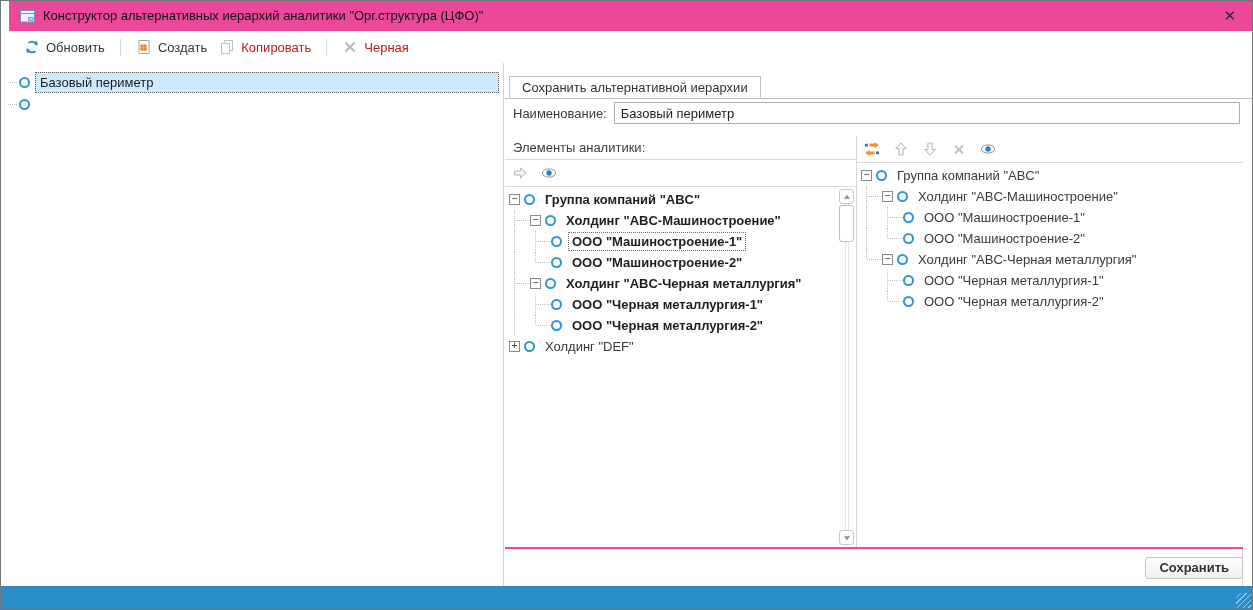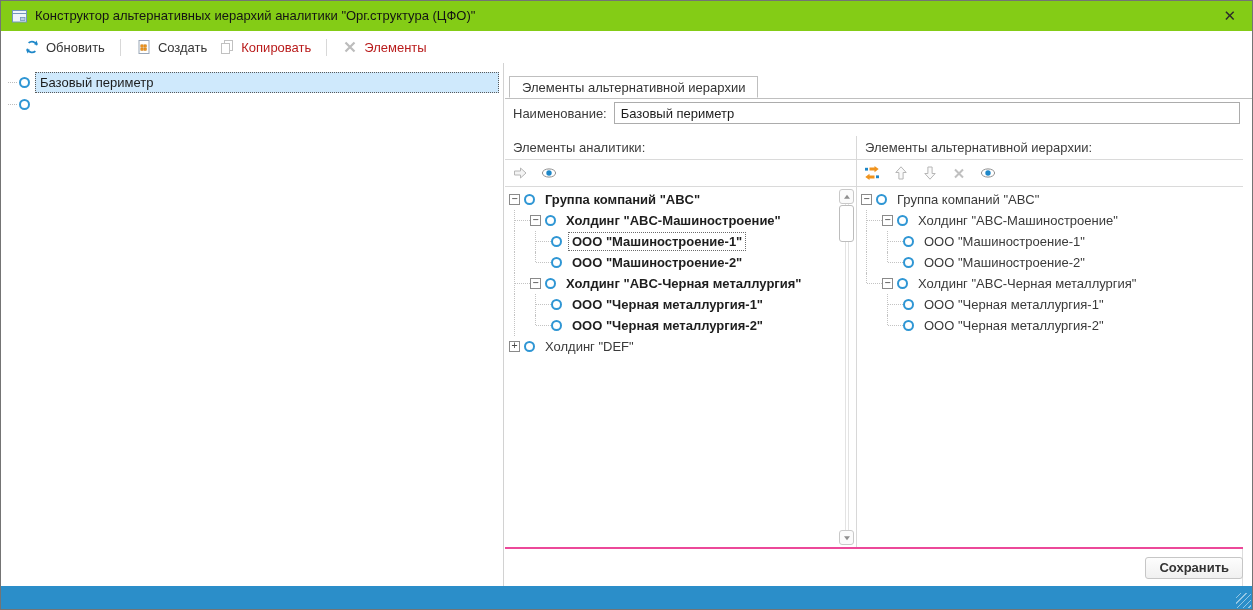--- a/index.html
+++ b/index.html
@@ -1,19 +1,19 @@
 <!DOCTYPE html>
 <html><head>
 <meta charset="utf-8">
 <style>
   html,body{margin:0;padding:0;background:#e8e8e8;font-family:"Liberation Sans","DejaVu Sans",sans-serif;}
   .window{position:relative;width:1253px;height:610px;background:#fff;border:1px solid #747474;box-sizing:border-box;font-size:13px;color:#1f1f1f;overflow:hidden;}
 
   
-  .titlebar{position:absolute;top:0;left:0;right:0;height:30px;background:#84cc16;}
+  .titlebar{position:absolute;top:0;left:8px;right:0;height:30px;background:#ec4899;}
   .w-icon{position:absolute;left:10px;top:7px;width:17px;height:17px;}
   .w-icon svg{display:block;}
   .w-title{position:absolute;left:34px;top:0;line-height:30px;color:#141414;}
   .w-close{position:absolute;right:12px;top:0;line-height:30px;font-size:15px;color:#2b2b2b;cursor:pointer;padding:0 4px;}
 
   
   .toolbar{position:absolute;top:30px;left:0;right:0;height:32px;display:flex;align-items:center;padding-left:17px;}
   .tb-btn{display:inline-flex;align-items:center;gap:6px;padding:3px 6px;color:#353535;cursor:pointer;}
   .tb-btn.dis{color:#b91c1c;cursor:default;}
   .tb-icon{width:16px;height:16px;display:inline-block;}
@@ -134,39 +134,39 @@
         </span>
         <span>Копировать</span>
       </span>
       <div class="tb-sep"></div>
       <span class="tb-btn dis">
         <span class="tb-icon dis">
           <svg viewBox="0 0 16 16" width="16" height="16">
             <path d="M3.5 3.5l9 9M12.5 3.5l-9 9" stroke="#bcbcbc" stroke-width="2.2" fill="none"></path>
           </svg>
         </span>
-        <span>Элементы</span>
+        <span>Черная</span>
       </span>
     </div>
 
   <div class="left-panel" id="perimeter-list">
       <div class="pm-row">
         <span class="pm-stub"></span>
         <span class="circle"></span>
         <span class="pm-label sel">Базовый периметр</span>
       </div>
       <div class="pm-row">
         <span class="pm-stub"></span>
         <span class="circle"></span>
       </div>
     </div>
 
   <div class="right-area">
     <div class="tabbar">
-      <span class="tab">Элементы альтернативной иерархии</span>
+      <span class="tab">Сохранить альтернативной иерархии</span>
     </div>
     <div class="name-row">
       <label>Наименование:</label>
       <input type="text" value="Базовый периметр" style="">
     </div>
 
     <div class="v-edge"></div>
 
     <div class="panels">
       <div class="panel pl">
@@ -237,21 +237,20 @@
               <span class="t-label b">ООО "Черная металлургия-2"</span>
             </div>
             <div class="t-row">
               <span class="box">+</span>
               <span class="circle"></span>
               <span class="t-label">Холдинг "DEF"</span>
             </div>
           </div>
       </div>
       <div class="panel pr">
-        <div class="p-header">Элементы альтернативной иерархии:</div>
         <div class="p-toolbar" id="hierarchy-toolbar">
             <span class="tb-icon">
               <svg viewBox="0 0 16 16" width="16" height="16">
                 <rect x="1" y="2.8" width="3" height="2.8" fill="#1e87c8"></rect>
                 <path d="M5.5 2.6h5V1l4.2 3.1-4.2 3.1V5.4h-5z" fill="#f0941f"></path>
                 <rect x="12" y="10.4" width="3" height="2.8" fill="#1e87c8"></rect>
                 <path d="M10.5 13.4h-5V15L1.3 11.9 5.5 8.8v1.8h5z" fill="#f0941f"></path>
               </svg>
             </span>
             <span class="tb-icon dis">

